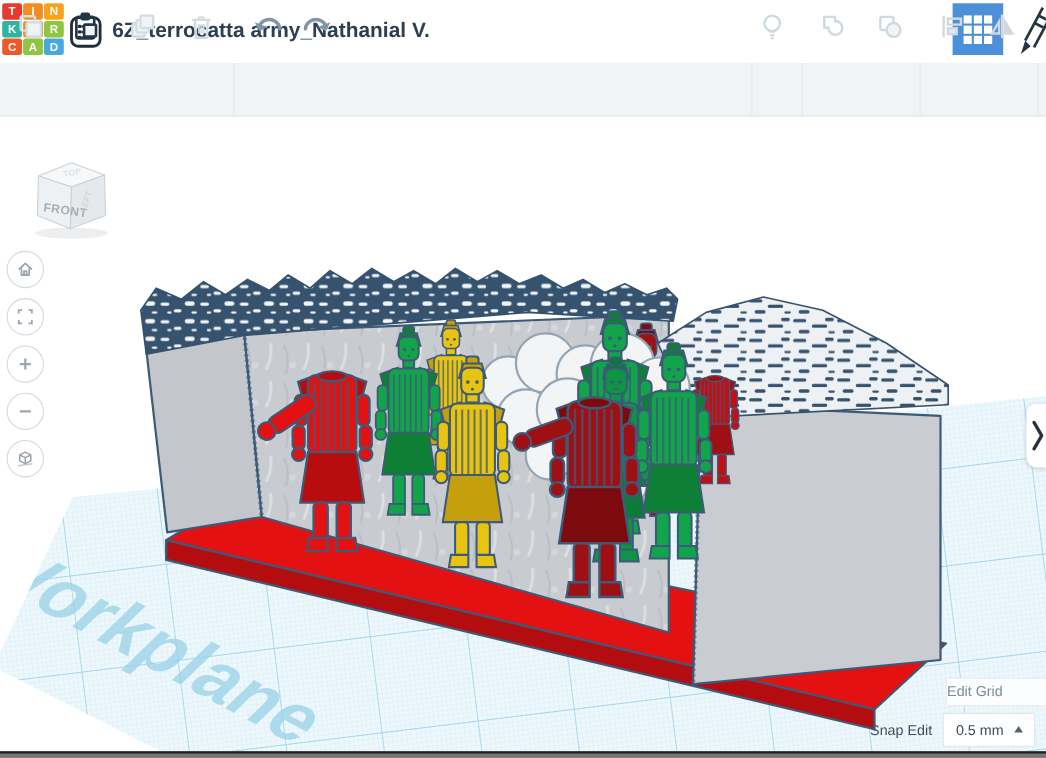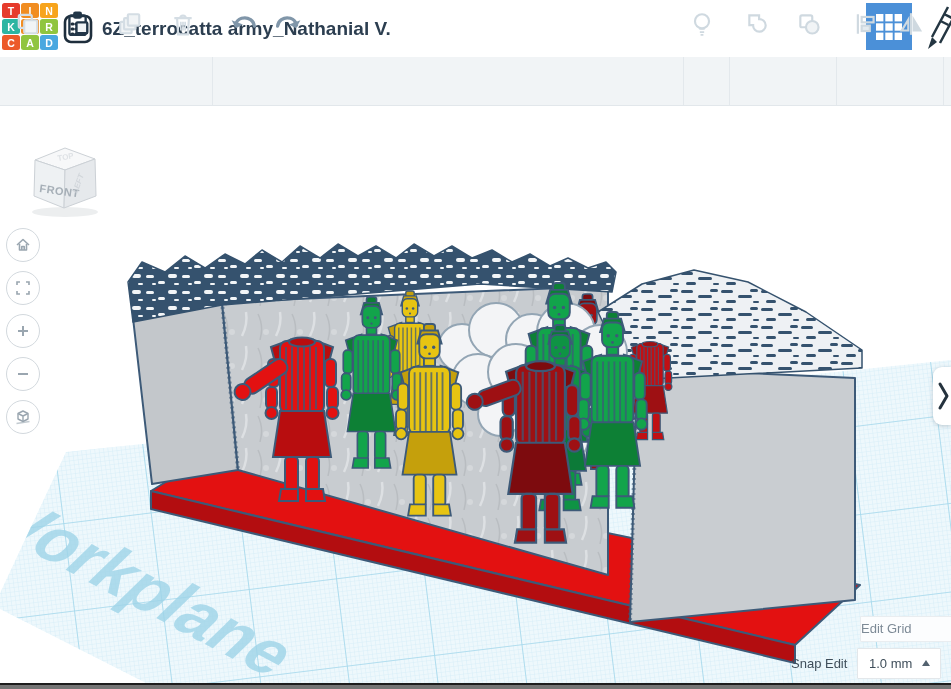--- a/index.html
+++ b/index.html
@@ -372,17 +372,17 @@
 
 <div class="panel-tab">
   <svg width="14" height="34" viewBox="0 0 14 34">
     <path d="M4 5 L11 17 L4 29" fill="none" stroke="#25323e" stroke-width="3" stroke-linecap="round" stroke-linejoin="round"></path>
   </svg>
 </div>
 
 <div class="editgrid-btn">Edit Grid</div>
 <div class="snap-label">Snap Edit</div>
 <div class="snap-select">
-  <span class="val">1.0 mm</span>
+  <span class="val">0.5 mm</span>
   <span class="caret-up"></span>
 </div>
 
 <div class="bottom-strip"></div>
 
 </body></html>

